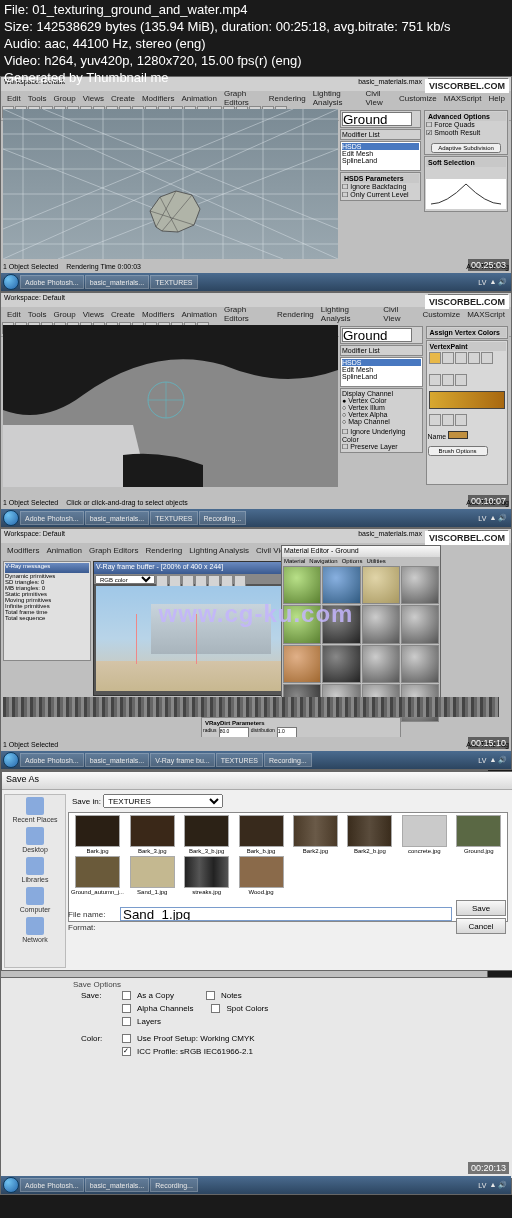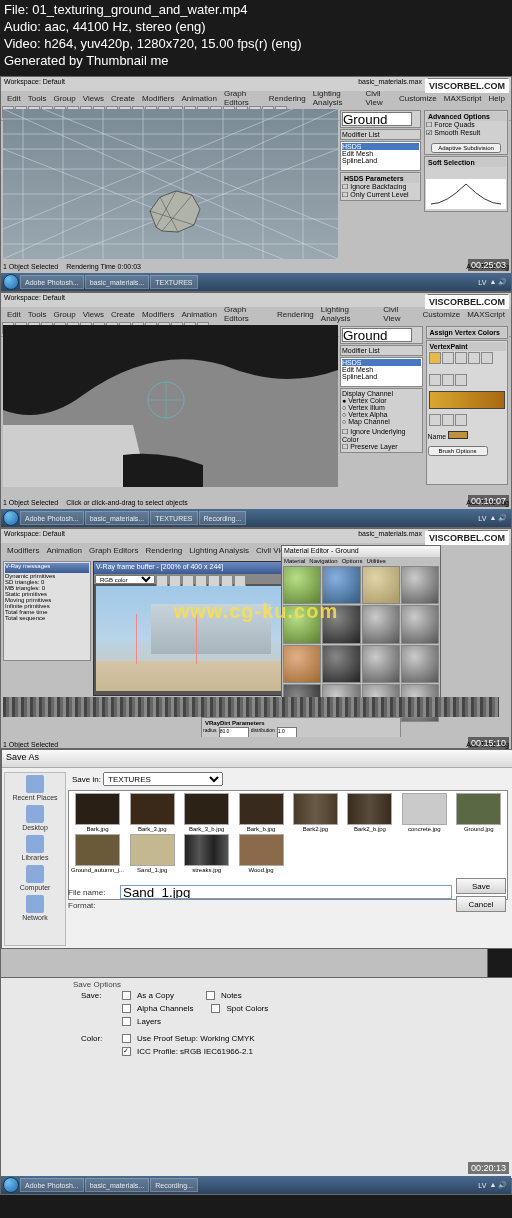--- a/index.html
+++ b/index.html
@@ -1,27 +1,27 @@
 <!DOCTYPE html>
 <html><head>
 <meta charset="utf-8">
 <style>
 * { margin: 0; padding: 0; box-sizing: border-box; font-family: Arial, sans-serif; }
 body { width: 512px; height: 1218px; background: #1a1a1a; position: relative; overflow: hidden; }
 
 
 .overlay-text { position: absolute; top: 0; left: 0; z-index: 100; color: white; font-size: 13px; font-weight: normal; padding: 2px 4px; line-height: 1.3; }
-.watermark-center { position: absolute; top: 600px; left: 50%; transform: translateX(-50%); z-index: 150; color: #fde047; font-size: 20px; font-weight: bold; opacity: 0.85; letter-spacing: 1px; }
+.watermark-center { position: absolute; top: 600px; left: 50%; transform: translateX(-50%); z-index: 150; color: #c4b5fd; font-size: 24px; font-weight: bold; opacity: 0.85; letter-spacing: 1px; }
 
 
 .panel { position: absolute; background: #bfbfbf; border: 1px solid #666; font-size: 8px; }
 .panel-1 { top: 76px; height: 216px; width: 512px; }
 .panel-2 { top: 292px; height: 236px; width: 512px; }
 .panel-3 { top: 528px; height: 242px; width: 512px; }
-.panel-4 { top: 748px; height: 230px; width: 488px; }
+.panel-4 { top: 770px; height: 230px; width: 488px; }
 .panel-5 { top: 977px; height: 218px; width: 512px; }
 
 .menubar { height: 14px; background: #bfbfbf; display: flex; gap: 3px; padding: 1px 4px; font-size: 8px; color: #222; align-items: center; }
 .menubar span { padding: 0 2px; }
 .toolbar { height: 16px; background: #bfbfbf; border-bottom: 1px solid #999; display: flex; gap: 1px; padding: 1px; }
 .tool-btn { width: 12px; height: 12px; background: #d4d4d4; border: 1px solid #888; }
 .search-box { width: 80px; height: 12px; background: white; border: 1px solid #777; font-size: 7px; color: #888; padding-left: 2px; }
 
 .viscorbel { position: absolute; right: 2px; top: 2px; background: white; color: #222; font-size: 9px; font-weight: bold; padding: 2px 4px; }
 
@@ -100,20 +100,21 @@
 .save-options { position: absolute; top: 0; width: 512px; height: 200px; background: #e8e8e8; font-size: 8px; }
 .opt-row { display: flex; gap: 6px; padding: 2px 80px; }
 .chk { width: 9px; height: 9px; background: white; border: 1px solid #777; display: inline-block; }
 .chk.on::after { content: "✓"; font-size: 7px; position: relative; top: -2px; }
 </style>
 </head>
 <body>
 
 <div class="overlay-text">
   <div>File: 01_texturing_ground_and_water.mp4</div>
+  <div>Size: 142538629 bytes (135.94 MiB), duration: 00:25:18, avg.bitrate: 751 kb/s</div>
   <div>Audio: aac, 44100 Hz, stereo (eng)</div>
   <div>Video: h264, yuv420p, 1280x720, 15.00 fps(r) (eng)</div>
   <div>Generated by Thumbnail me</div>
 </div>
 
 <div class="watermark-center">www.cg-ku.com</div>
 
 <div class="panel panel-1">
   <div class="viscorbel">VISCORBEL.COM</div>
   <div style="height:14px;background:#d0d0d0;font-size:7px;padding:1px 3px;display:flex;gap:6px;">

